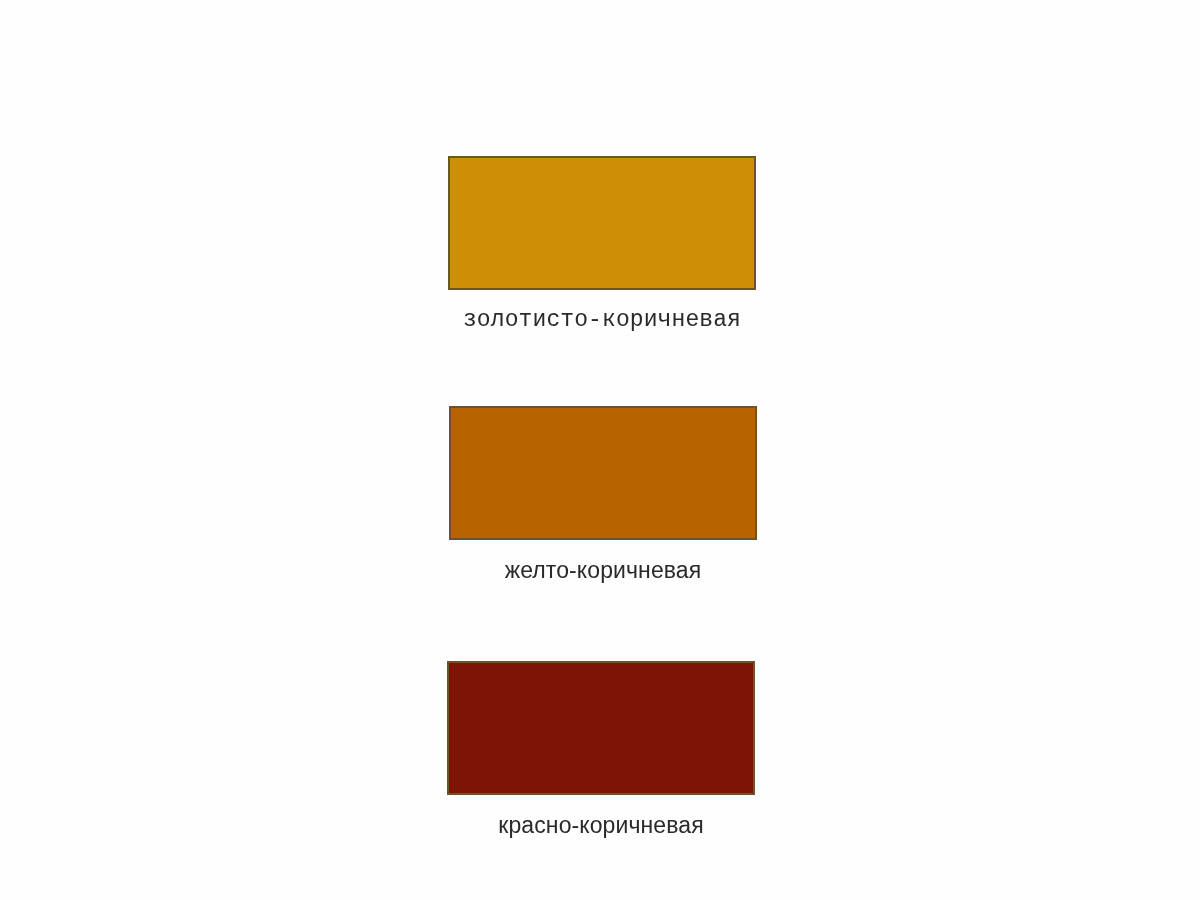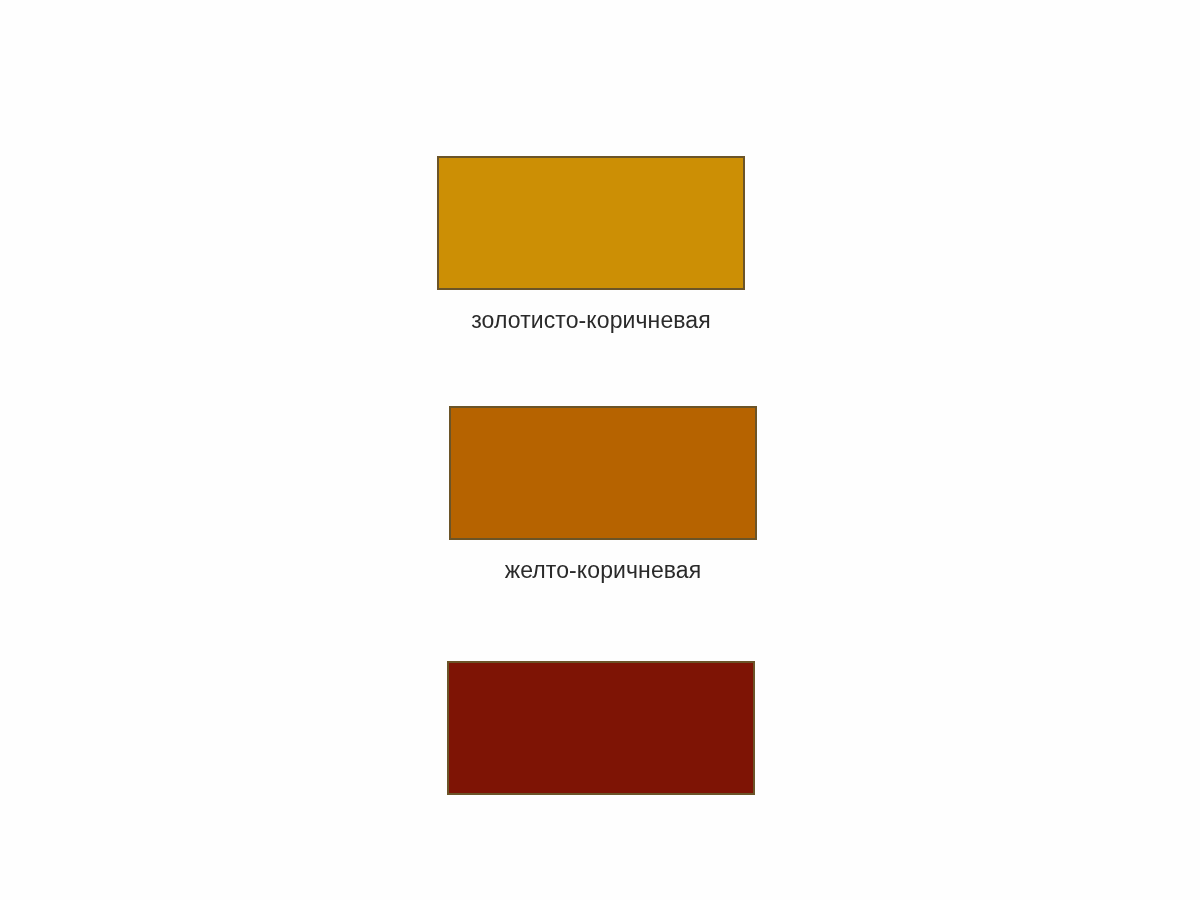--- a/index.html
+++ b/index.html
@@ -21,21 +21,21 @@
     width: 1200px;
     height: 900px;
     background: #fefefe;
   }
 
   .swatch-group {
     position: absolute;
   }
 
   
-  .swatch-group.g0 { left: 0; top: 156px; width: 1000px; }
+  .swatch-group.g0 { left: 11px; top: 156px; width: 1000px; font-family: Liberation Mono, monospace; }
   .swatch-group.g1 { left: 12px; top: 406px; width: 1200px; }
   .swatch-group.g2 { left: 0; top: 661px; width: 1200px; }
 
   .swatch-chip {
     box-sizing: border-box;
     width: 308px;
     height: 134px;
     border: 2px solid #6b5428;
     display: block;
   }
@@ -70,15 +70,16 @@
     <div class="swatch-label" style="color: rgb(42, 42, 42);">золотисто-коричневая</div>
   </div>
 
   <div class="swatch-group g1">
     <div class="swatch-chip" style="background-color: rgb(182, 99, 0); border-color: rgb(107, 84, 40);"></div>
     <div class="swatch-label" style="color: rgb(42, 42, 42);">желто-коричневая</div>
   </div>
 
   <div class="swatch-group g2">
     <div class="swatch-chip" style="background-color: rgb(126, 20, 5); border-color: rgb(107, 84, 40);"></div>
+    <div class="swatch-label" style="color: rgb(42, 42, 42);">красно-коричневая</div>
   </div>
 
 </div>
 
 </body></html>

